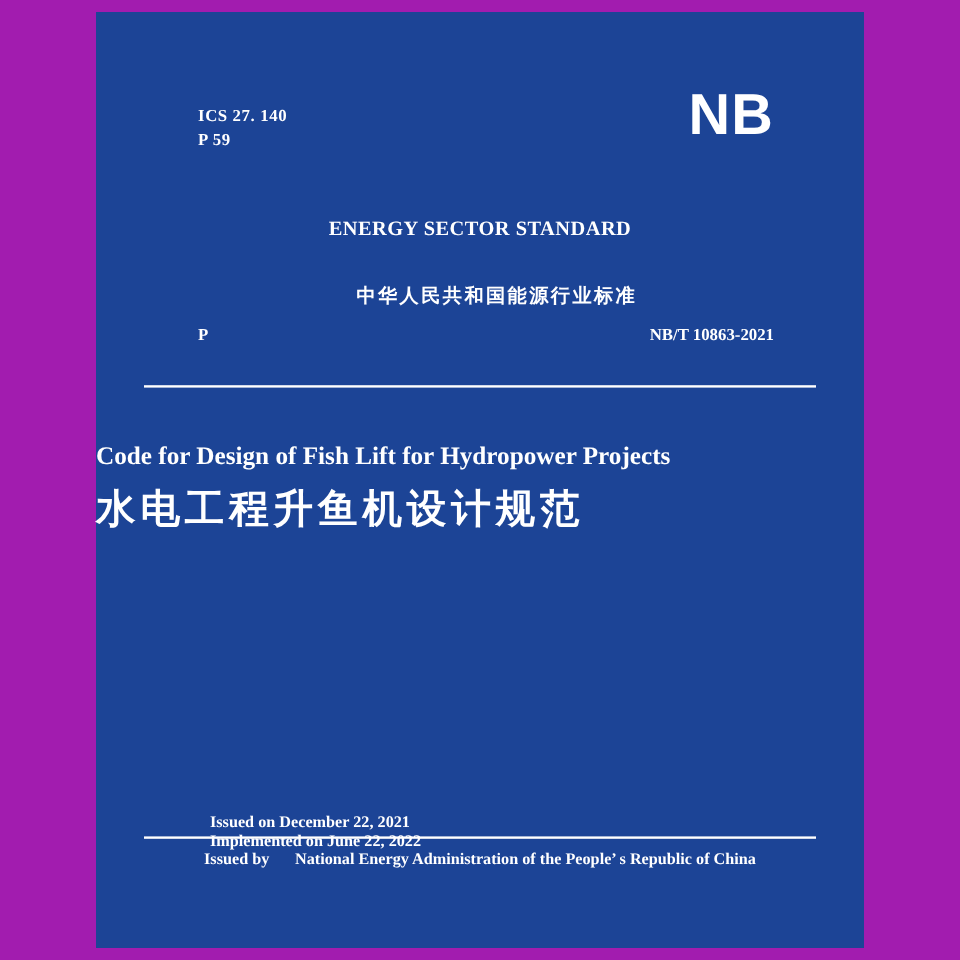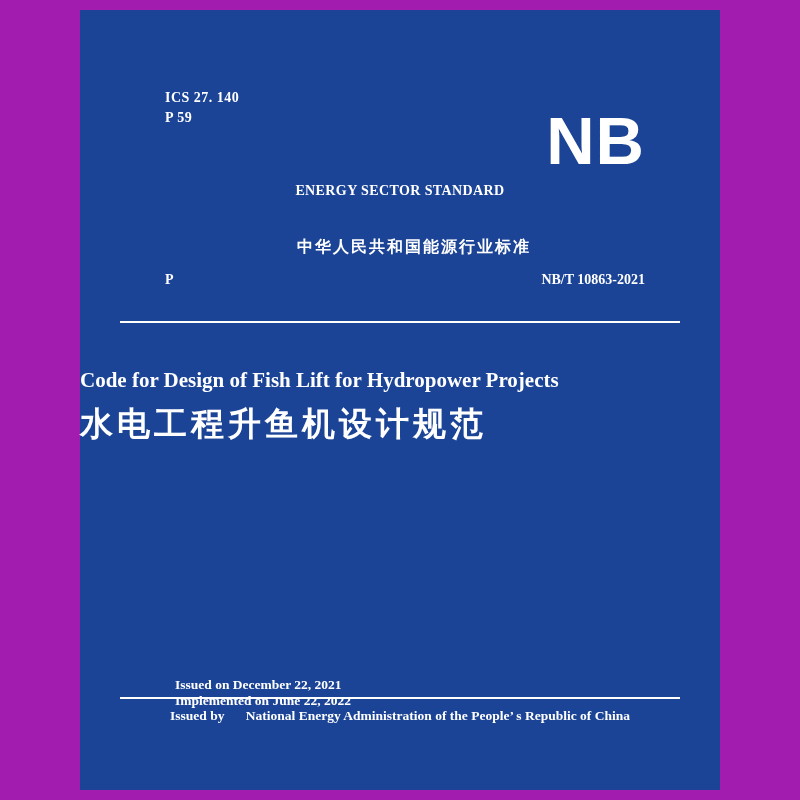--- a/index.html
+++ b/index.html
@@ -39,35 +39,34 @@
     font-size: 14px;
     line-height: 20px;
     letter-spacing: 0.5px;
   }
   .nb-logo {
     position: absolute;
     right: 75px;
     top: 56px;
     font-family: "Liberation Sans", sans-serif;
     font-weight: bold;
-    font-size: 67px;
+    font-size: 48px;
     line-height: 62px;
     letter-spacing: 1px;
-    margin-top: 44px;
   }
   
   .std-title {
     position: absolute;
     left: 0;
     right: 0;
     top: 168px;
     text-align: center;
     font-family: "Liberation Serif", serif;
     font-weight: bold;
-    font-size: 14px;
+    font-size: 17px;
     line-height: 25px;
     letter-spacing: 0.4px;
   }
   .std-title-cn {
     position: absolute;
     left: 0;
     right: 0;
     top: 226px;
     text-align: center;
     font-family: "DejaVu Sans", sans-serif;

